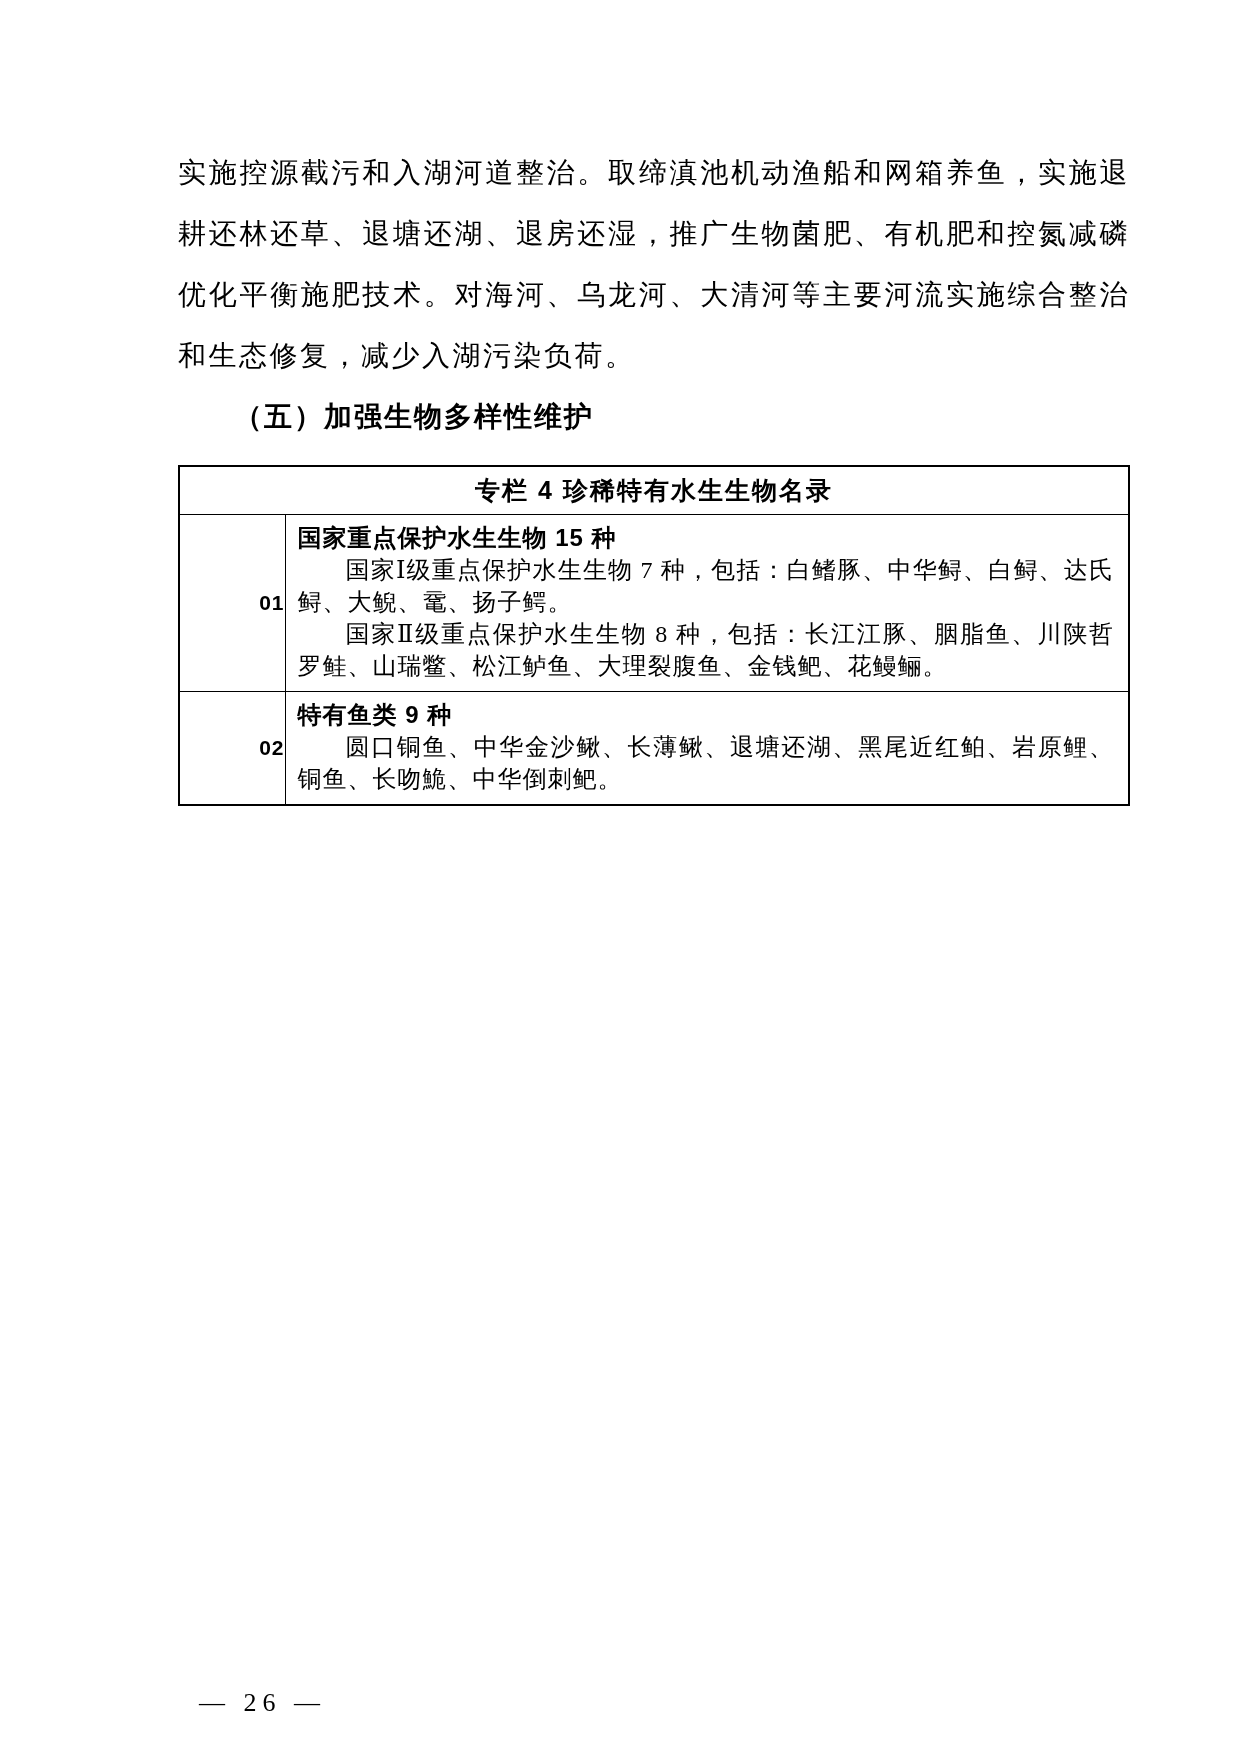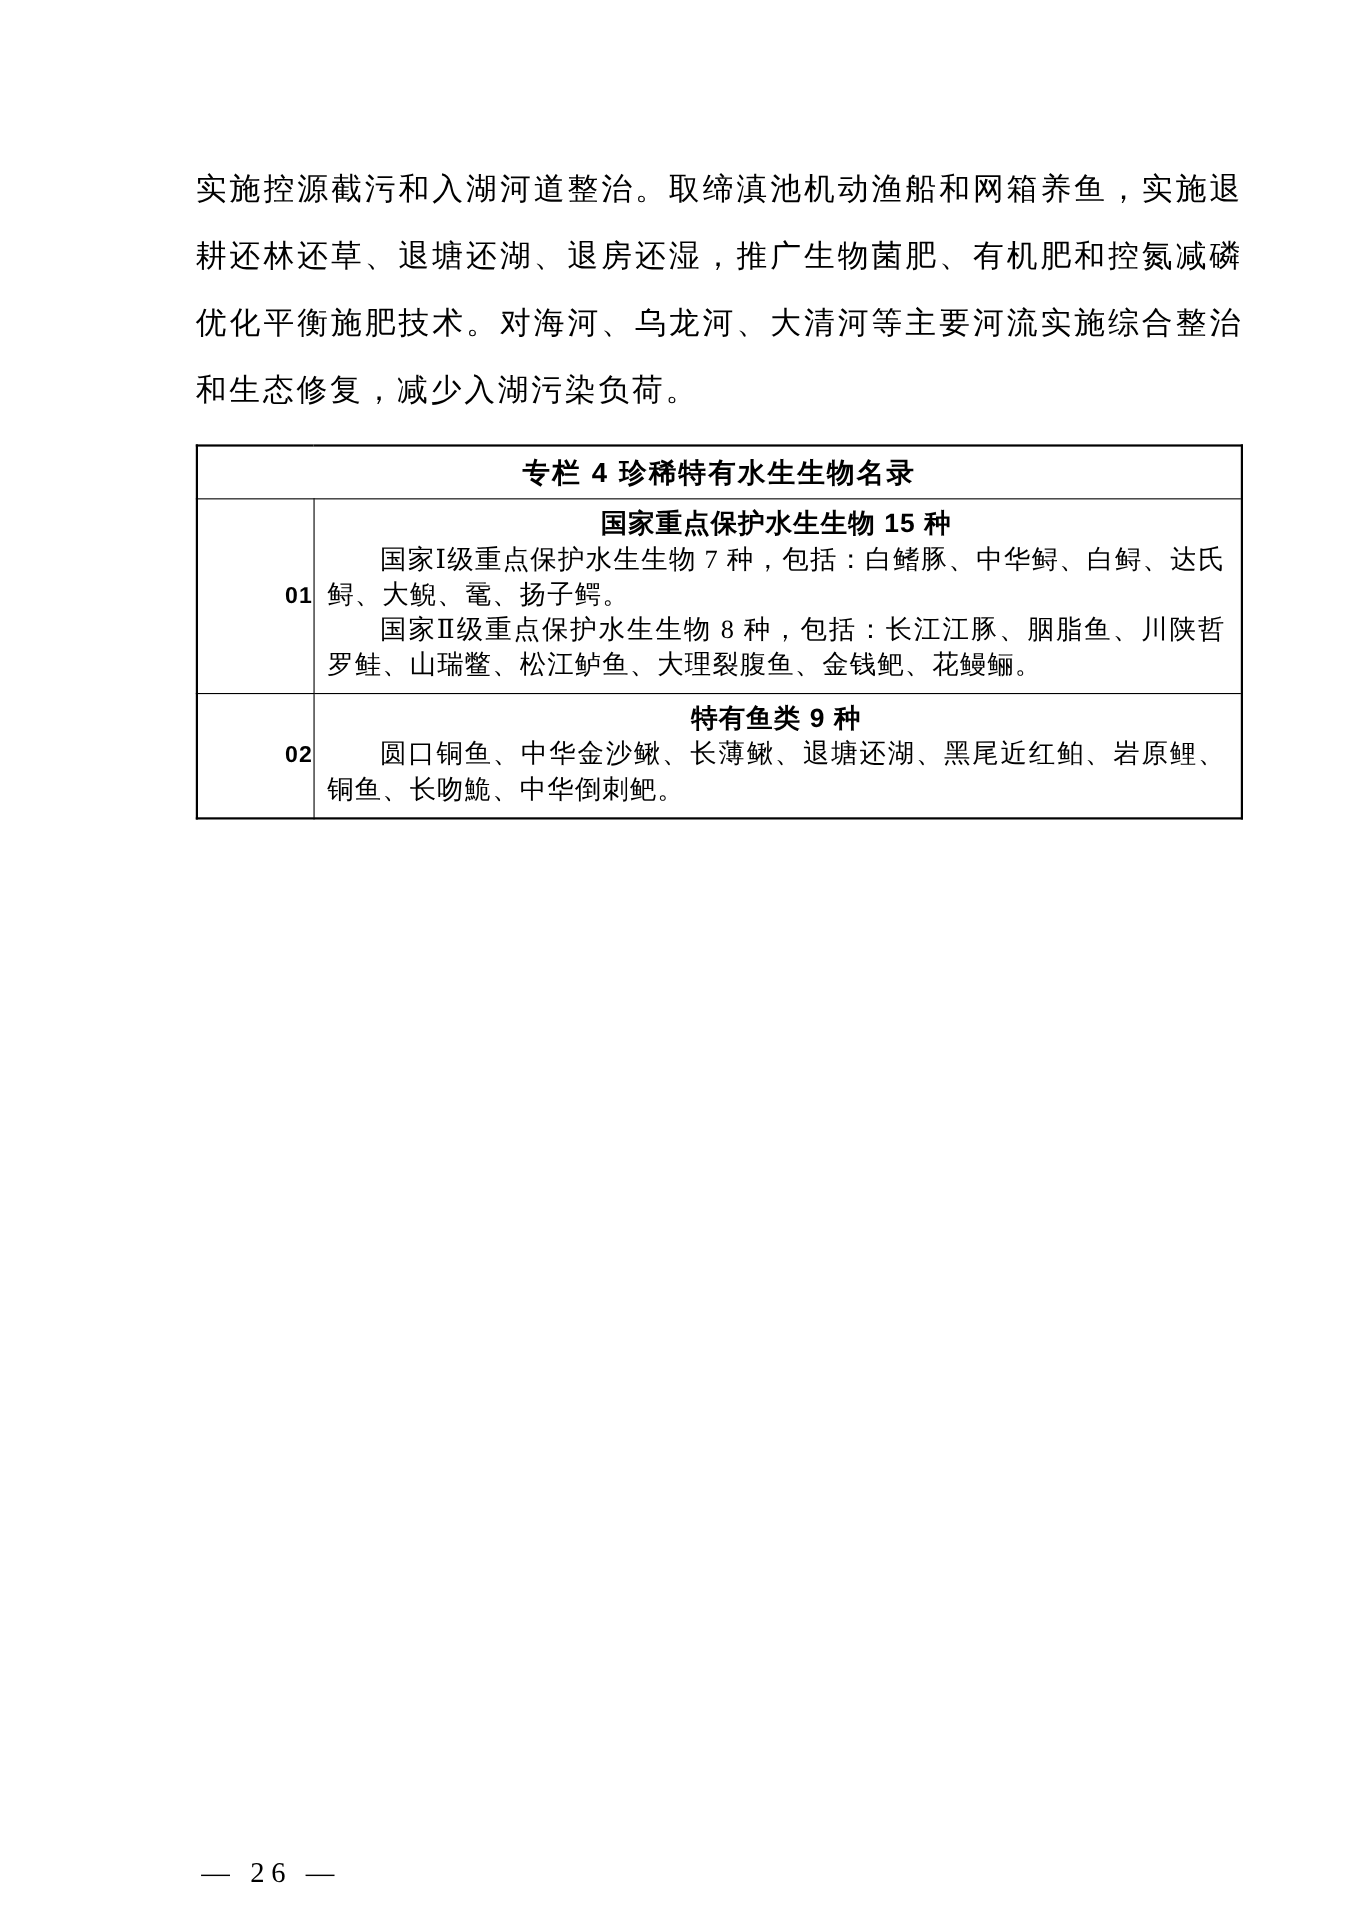--- a/index.html
+++ b/index.html
@@ -68,43 +68,44 @@
   }
   .content-cell {
     padding: 7px 14px 9px 12px;
     font-size: 24px;
     line-height: 32px;
   }
   .cell-heading {
     font-weight: bold;
     font-family: "Liberation Sans", "DejaVu Sans", sans-serif;
     letter-spacing: 1px;
-    text-align: center;
+    text-align: left;
   }
   .cell-line {
     text-indent: 2em;
     text-align: justify;
     text-justify: inter-character;
     letter-spacing: 1px;
   }
   .page-number {
     position: absolute;
-    left: 150px;
+    left: 166px;
     bottom: 36px;
     font-size: 26px;
     letter-spacing: 6px;
   }
 </style>
 </head>
 <body>
 
 <div class="page">
 
   <p class="body-text no-indent">实施控源截污和入湖河道整治。取缔滇池机动渔船和网箱养鱼，实施退耕还林还草、退塘还湖、退房还湿，推广生物菌肥、有机肥和控氮减磷优化平衡施肥技术。对海河、乌龙河、大清河等主要河流实施综合整治和生态修复，减少入湖污染负荷。</p>
 
+  <h3 class="section-heading">（五）加强生物多样性维护</h3>
 
 
   <table class="info-table">
     <tbody>
       <tr>
         <td colspan="2" class="table-title">专栏 4  珍稀特有水生生物名录</td>
       </tr>
       <tr>
         <td class="num-cell">01</td>
         <td class="content-cell">

